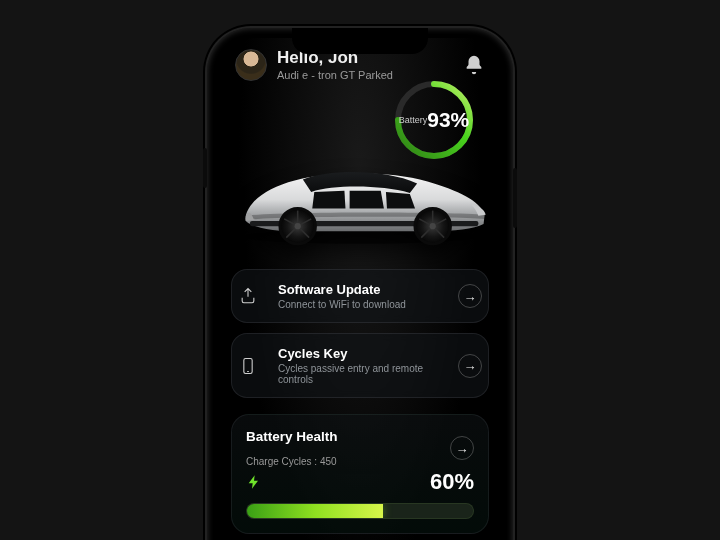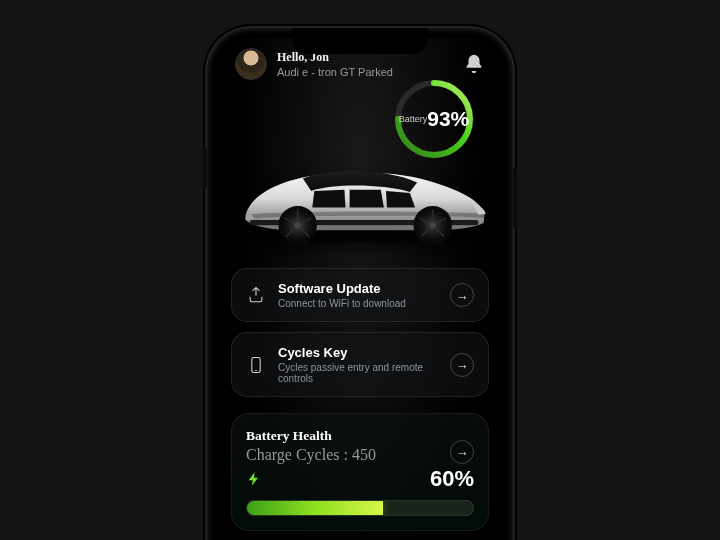--- a/index.html
+++ b/index.html
@@ -53,64 +53,64 @@
   .batt::after { content:""; position:absolute; right:-3px; top:3px; width:2px; height:4px; background:#fff; border-radius:1px;}
   .batt div { background:#fff; height:100%; width:100%; border-radius:1px;}
   .header {
     display: flex; align-items: center; gap: 10px; padding: 10px 18px 0;
   }
   .avatar {
     width: 32px; height: 32px; border-radius: 50%;
     background: radial-gradient(circle at 50% 30%, #d8b896 0 28%, #2c2518 30% 55%, #3a2e1a 60%);
     border: 1px solid #333;
   }
-  .greet-name { font-size: 12px; font-weight: 600; color: #f0f0f0; font-family: Liberation Serif, serif; }
+  .greet-name { font-size: 17px; font-weight: 600; color: #f0f0f0; }
   .greet-sub  { font-size: 11px; color: #9a9a9a; margin-top: 1px; }
   .bell { margin-left: auto; width: 22px; height: 22px; fill: #cfcfcf; }
   .hero { position: relative; height: 180px; }
   .battery-ring-wrap {
     position: absolute; right: 26px; top: -4px;
     width: 86px; height: 86px; display: flex; 
     align-items: center; justify-content: center;
   }
   .battery-ring-wrap svg { position: absolute; inset: 0; transform: rotate(-90deg); }
   .ring-label { font-size: 9px; color: #ccc; margin-bottom: 0; z-index:1;}
   .ring-value { font-size: 21px; font-weight: 700; z-index:1;}
   .car {
     position: absolute; bottom: 6px; left: 8px; right: 8px; height: 120px;
     filter: drop-shadow(0 10px 10px rgba(0,0,0,.8));
   }
   .car svg { width: 100%; height: 100%; }
   .cards { padding: 8px 14px 0; display: flex; flex-direction: column; gap: 10px; }
   .card {
     background: rgba(18,22,26,.55);
     border: 1px solid rgba(120,130,140,.18);
-    border-radius: 16px; padding: 12px 14px;
-    display: flex; align-items: center; gap: 12px;
+    border-radius: 16px; padding: 12px 6px;
+    display: flex; align-items: center; gap: 20px;
     backdrop-filter: blur(4px);
   }
   .card-icon { width: 20px; height: 20px; stroke: #d0d0d0; fill: none; stroke-width: 1.3; flex-shrink:0;}
   .card-body { flex: 1; min-width: 0; }
   .card-title { font-size: 13px; font-weight: 700; color: #fff; }
   .card-sub   { font-size: 10px; color: #8f9499; margin-top: 2px; }
   .arrow-btn {
     width: 24px; height: 24px; border-radius: 50%;
     border: 1px solid rgba(200,200,200,.3);
     display: flex; align-items: center; justify-content: center;
     color: #e8e8e8; font-size: 13px; flex-shrink:0;
   }
   .health-card {
     margin-top: 6px;
     background: linear-gradient(180deg, rgba(14,18,20,.6), rgba(5,20,15,.55));
     border: 1px solid rgba(120,130,140,.15);
     border-radius: 18px; padding: 14px;
   }
-  .health-head { display:flex; align-items:flex-end;font-family:Liberation Serif, serif; }
+  .health-head { display:flex; align-items:center; }
   .health-title { font-size: 13.5px; font-weight: 700; }
-  .health-sub { font-size: 16px; color: #999; margin-top: 2px; }
+  .health-sub { font-size: 10px; color: #999; margin-top: 12px; }
   .health-row2 { display:flex; align-items:center; justify-content:space-between; margin-top: 2px;}
   .bolt { width: 16px; height: 16px; fill: #6fe32b; }
   .health-pct { font-size: 22px; font-weight: 800; }
   .progress {
     margin-top: 8px; height: 16px; border-radius: 8px;
     background: #1a241a; overflow: hidden; border:1px solid rgba(120,170,80,.15);
   }
   .progress-fill {
     height: 100%;
     background: linear-gradient(90deg, #3aa015, #8fe020, #d6f54a);

